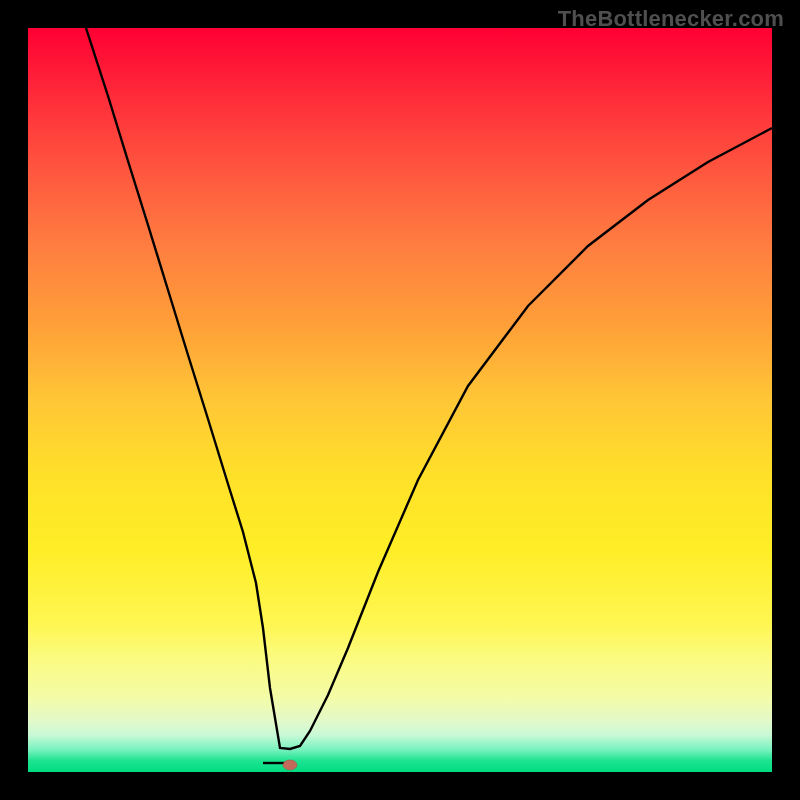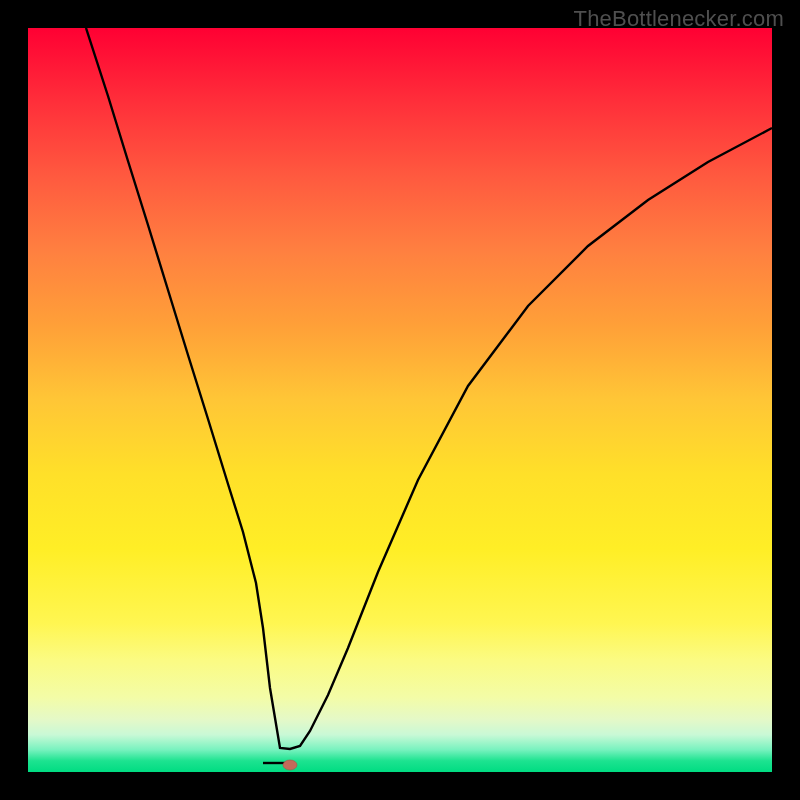--- a/index.html
+++ b/index.html
@@ -35,21 +35,21 @@
       #1de390 98.5%,
       #00dc82 100%
     );
   }
   .watermark {
     position: absolute;
     top: 6px;
     right: 16px;
     color: #4f4f4f;
     font-size: 22px;
-    font-weight: 400;
+    font-weight: 700;
     letter-spacing: 0.2px;
   }
   .curve-svg {
     position: absolute;
     left: 0;
     top: 0;
     width: 744px;
     height: 744px;
   }
   .curve-path {

